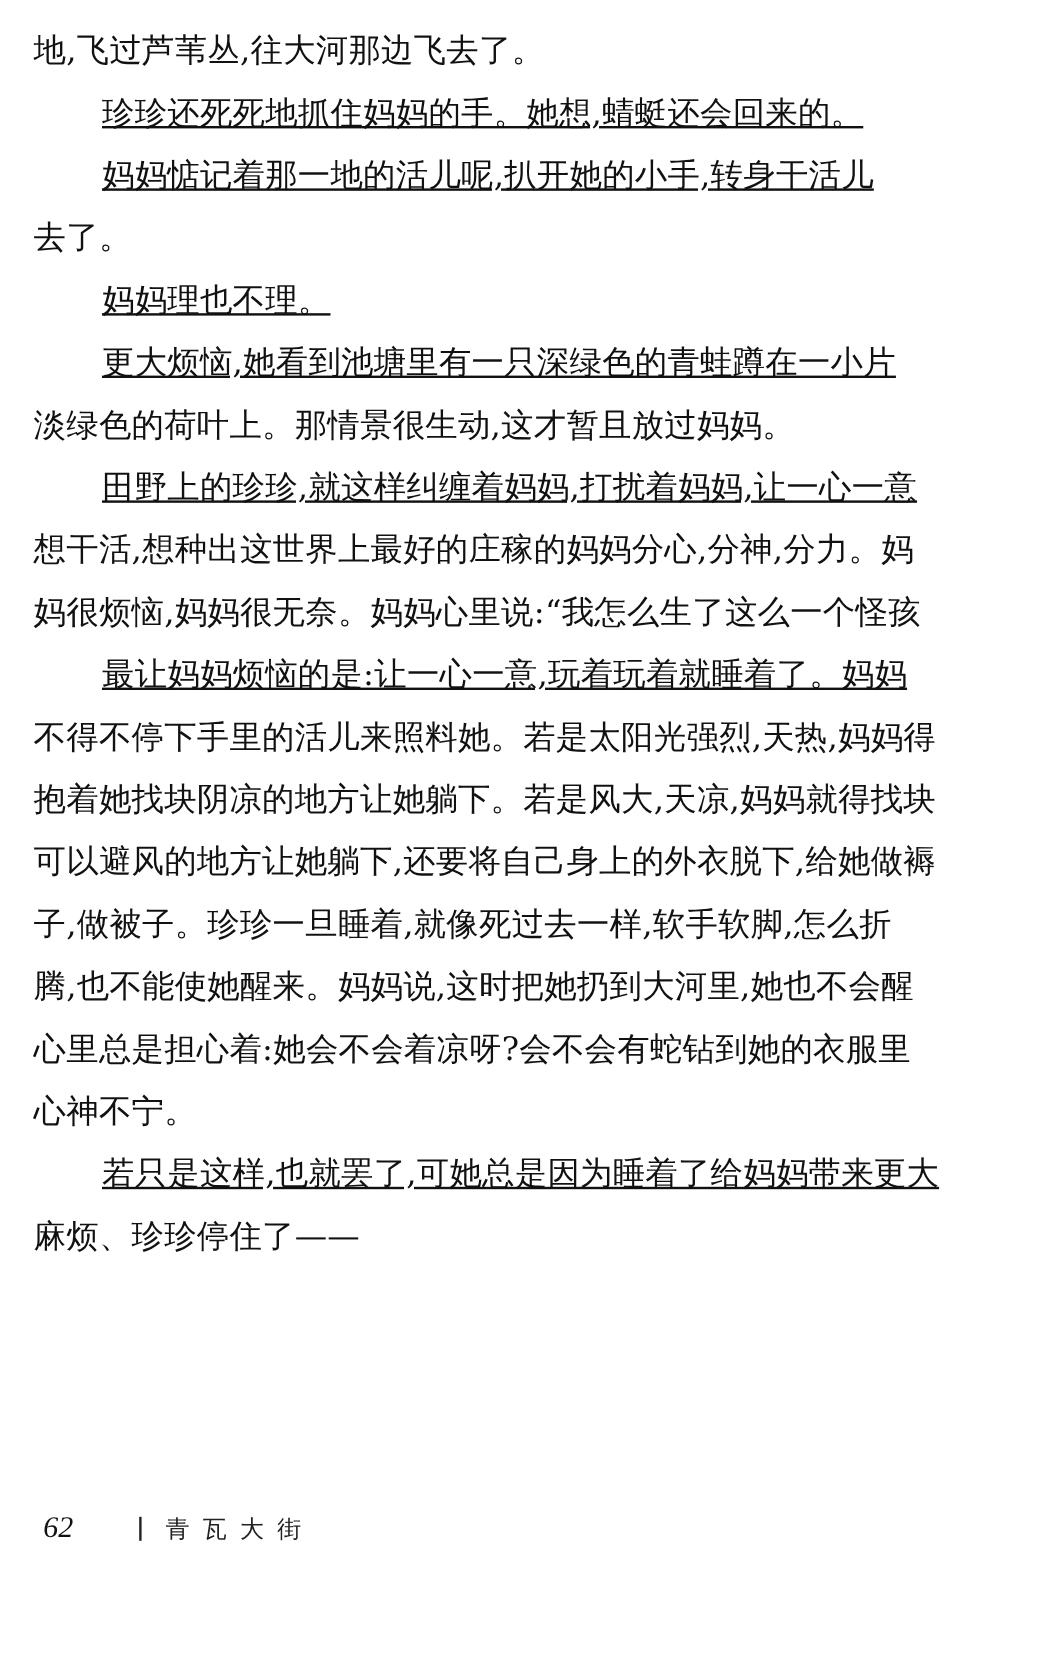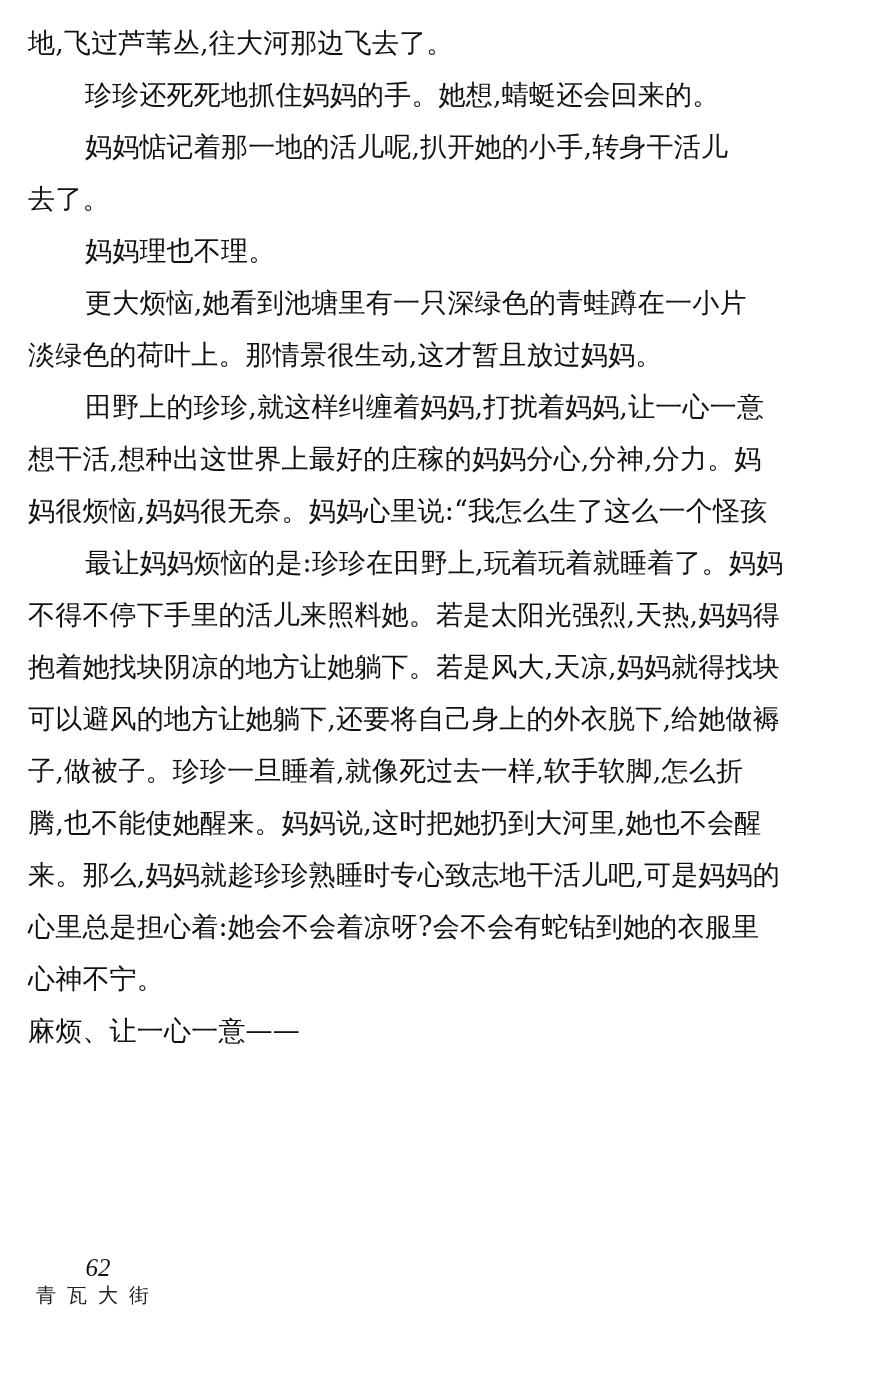--- a/index.html
+++ b/index.html
@@ -1,49 +1,49 @@
 <!DOCTYPE html>
 <html><head>
 <meta charset="utf-8">
 <style>
   html, body { margin:0; padding:0; background:#ffffff; }
   body { width:872px; height:1391px; position:relative; overflow:hidden;
          font-family:"DejaVu Serif","Liberation Serif",serif; color:#111; }
   .page { position:absolute; left:28px; top:17px; width:816px; }
   .line { height:52px; line-height:52px; font-size:27px; white-space:nowrap;
           letter-spacing:0.2px; overflow:visible; }
-  .indent { padding-left:57px; }
-  .footer { position:absolute; left:36px; top:1254px; height:40px; display:flex; align-items:center;flex-direction:column; }
+  .indent { padding-left:57px;text-decoration:underline; }
+  .footer { position:absolute; left:36px; top:1254px; height:40px; display:flex; align-items:center; }
   .pageno { font-family:"Liberation Serif",serif; font-style:italic; font-size:25px; color:#111; }
   .sep { width:2px; height:20px; background:#222; margin:0 20px 0 55px; }
   .book { font-family:Liberation Sans, sans-serif; font-size:20px; letter-spacing:11px; color:#222; }
 </style>
 </head>
 <body>
 
 <div class="page">
   <div class="line">地,飞过芦苇丛,往大河那边飞去了。</div>
   <div class="line indent">珍珍还死死地抓住妈妈的手。她想,蜻蜓还会回来的。</div>
   <div class="line indent">妈妈惦记着那一地的活儿呢,扒开她的小手,转身干活儿</div>
   <div class="line">去了。</div>
   <div class="line indent">妈妈理也不理。</div>
   <div class="line indent">更大烦恼,她看到池塘里有一只深绿色的青蛙蹲在一小片</div>
   <div class="line">淡绿色的荷叶上。那情景很生动,这才暂且放过妈妈。</div>
   <div class="line indent">田野上的珍珍,就这样纠缠着妈妈,打扰着妈妈,让一心一意</div>
   <div class="line">想干活,想种出这世界上最好的庄稼的妈妈分心,分神,分力。妈</div>
   <div class="line">妈很烦恼,妈妈很无奈。妈妈心里说:“我怎么生了这么一个怪孩</div>
-  <div class="line indent">最让妈妈烦恼的是:珍珍在田野上,玩着玩着就睡着了。妈妈</div>
+  <div class="line indent">最让妈妈烦恼的是:让一心一意,玩着玩着就睡着了。妈妈</div>
   <div class="line">不得不停下手里的活儿来照料她。若是太阳光强烈,天热,妈妈得</div>
   <div class="line">抱着她找块阴凉的地方让她躺下。若是风大,天凉,妈妈就得找块</div>
   <div class="line">可以避风的地方让她躺下,还要将自己身上的外衣脱下,给她做褥</div>
   <div class="line">子,做被子。珍珍一旦睡着,就像死过去一样,软手软脚,怎么折</div>
   <div class="line">腾,也不能使她醒来。妈妈说,这时把她扔到大河里,她也不会醒</div>
-  <div class="line">来。那么,妈妈就趁珍珍熟睡时专心致志地干活儿吧,可是妈妈的</div>
   <div class="line">心里总是担心着:她会不会着凉呀?会不会有蛇钻到她的衣服里</div>
   <div class="line">心神不宁。</div>
-  <div class="line">麻烦、让一心一意——</div>
+  <div class="line indent">若只是这样,也就罢了,可她总是因为睡着了给妈妈带来更大</div>
+  <div class="line">麻烦、珍珍停住了——</div>
 </div>
 
 <div class="footer">
   <span class="pageno">62</span>
   <span class="sep"></span>
   <span class="book">青瓦大街</span>
 </div>
 
 </body></html>

